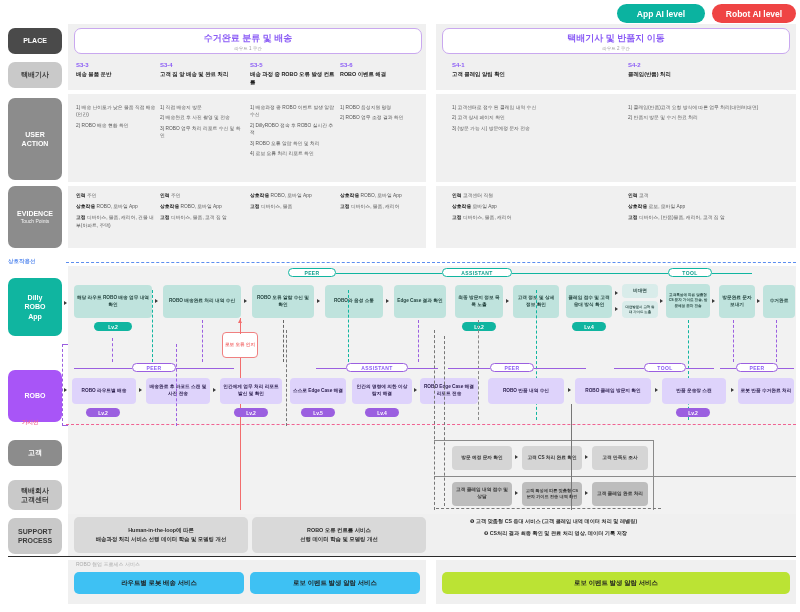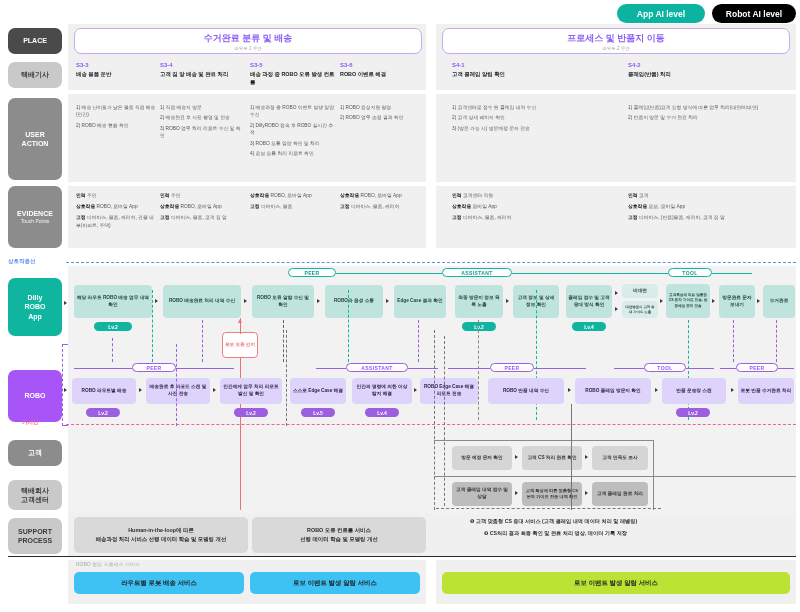--- a/index.html
+++ b/index.html
@@ -14,21 +14,21 @@
     overflow: hidden;
   }
   .abs { position:absolute; }
 
   
   .lvl-pill {
     height:19px; border-radius:10px; color:#fff; font-weight:bold;
     font-size:8.5px; display:flex; align-items:center; justify-content:center;
   }
   .lvl-app { background:#0bb3a0; }
-  .lvl-robot { background:#000000; }
+  .lvl-robot { background:#ef4444; }
 
   
   .rail-box {
     border-radius:7px; display:flex; flex-direction:column;
     align-items:center; justify-content:center; text-align:center;
     font-weight:bold; color:#fff; font-size:7px; line-height:1.35;
   }
   .rail-dark  { background:#4a4a4a; }
   .rail-mid   { background:#8c8c8c; }
   .rail-light { background:#c9c9c9; color:#3b3b3b; }
@@ -150,21 +150,21 @@
 </div>
 
 <div class="abs band" style="left:68px;top:24px;width:358px;height:66px;"></div>
 <div class="abs band" style="left:436px;top:24px;width:360px;height:66px;"></div>
 
 <div class="abs place-banner" style="left:74px;top:28px;width:348px;height:26px;">
   <div class="place-title">수거완료 분류 및 배송</div>
   <div class="place-sub">라우트 1 구간</div>
 </div>
 <div class="abs place-banner" style="left:442px;top:28px;width:348px;height:26px;">
-  <div class="place-title">프로세스 및 반품지 이동</div>
+  <div class="place-title">택배기사 및 반품지 이동</div>
   <div class="place-sub">라우트 2 구간</div>
 </div>
 
 <div class="abs" style="left:76px;top:62px;width:80px;">
   <div class="scode">S3-3</div>
   <div class="stitle">배송 물품 운반</div>
 </div>
 <div class="abs" style="left:160px;top:62px;width:86px;">
   <div class="scode">S3-4</div>
   <div class="stitle">고객 집 앞 배송 및 완료 처리</div>

